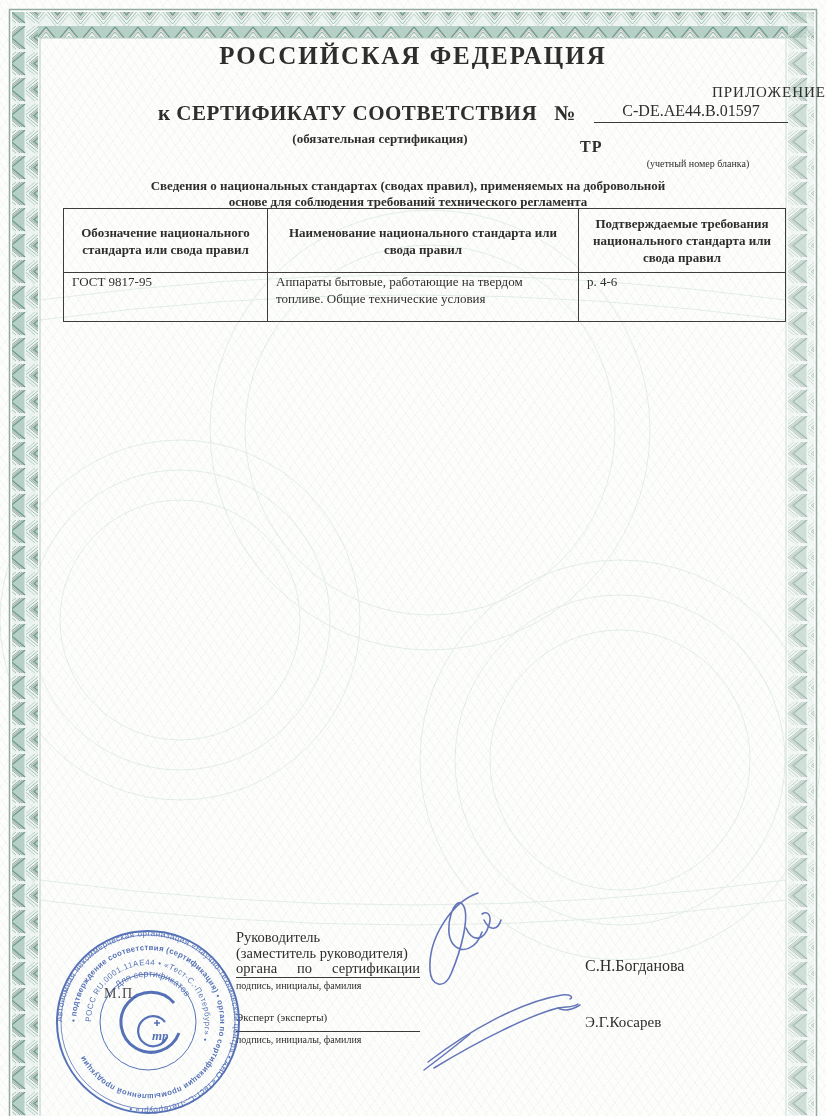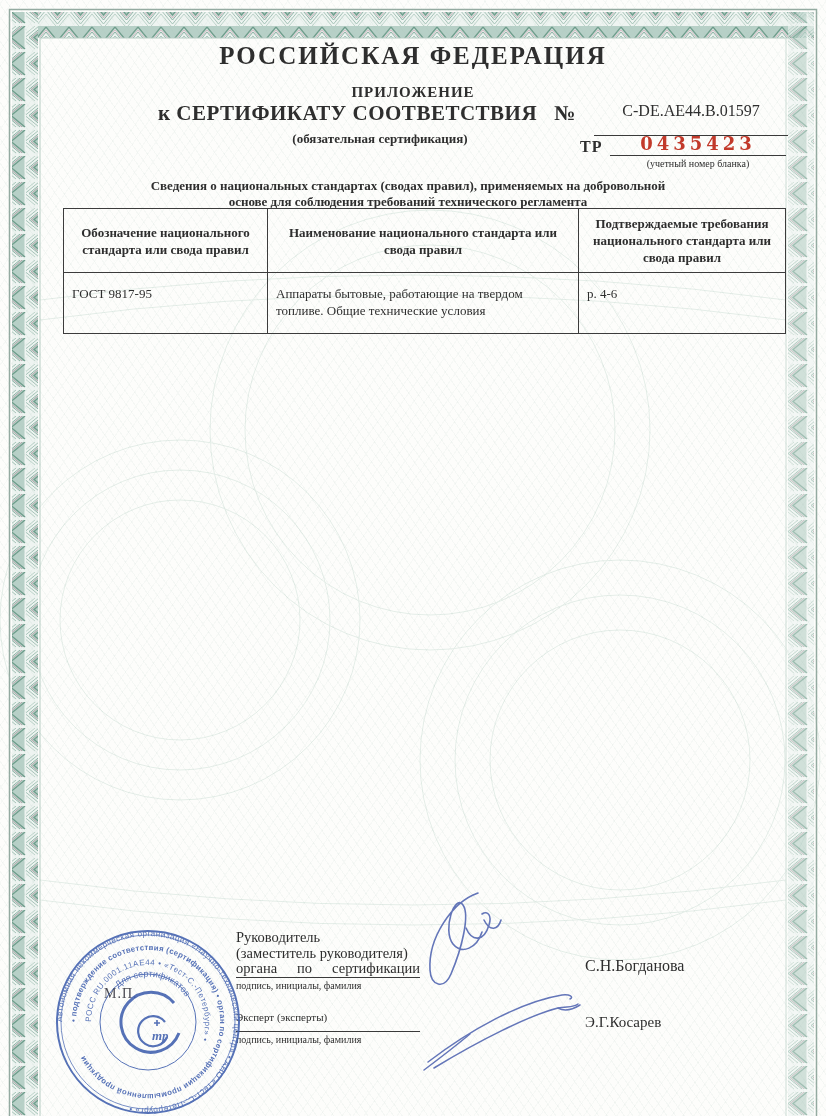--- a/index.html
+++ b/index.html
@@ -13,35 +13,35 @@
   .texture{
     position:absolute;inset:0;pointer-events:none;
     background:
       repeating-linear-gradient(55deg, rgba(170,195,185,.10) 0 1px, transparent 1px 7px),
       repeating-linear-gradient(-55deg, rgba(170,195,185,.08) 0 1px, transparent 1px 9px);
   }
   .border-svg{position:absolute;inset:0;}
   .abs{position:absolute;}
 
   .title-country{left:0;right:0;top:42px;text-align:center;font-size:25px;font-weight:bold;letter-spacing:2px;}
-  .title-attachment{left:0;right:0;top:84px;text-align:center;font-size:15px;font-weight:bold;letter-spacing:1px;}
+  .title-attachment{left:0;right:0;top:84px;text-align:right;font-size:15px;font-weight:normal;letter-spacing:1px;}
   .cert-line{left:158px;top:101px;font-size:21px;font-weight:bold;letter-spacing:.5px;white-space:nowrap;}
-  .cert-number-field{left:594px;top:102px;width:194px;border-bottom:1.5px solid #3a3a3a;text-align:center;font-size:16px;padding-bottom:15px;}
+  .cert-number-field{left:594px;top:102px;width:194px;border-bottom:1.5px solid #3a3a3a;text-align:center;font-size:16px;padding-bottom:2px;}
   .mandatory-note{left:230px;top:131px;width:300px;text-align:center;font-size:13px;font-weight:bold;}
   .tr-label{left:580px;top:138px;font-size:16px;font-weight:bold;letter-spacing:1px;}
   .blank-number-field{left:610px;top:133px;width:176px;border-bottom:1.5px solid #3a3a3a;text-align:center;
      font-size:18px;font-weight:bold;letter-spacing:4px;color:#c23a2b;font-family:"DejaVu Serif",serif;padding-bottom:1px;}
   .blank-caption{left:610px;top:158px;width:176px;text-align:center;font-size:10px;}
 
   .intro{left:0;right:10px;top:178px;text-align:center;font-size:13px;font-weight:bold;line-height:16px;}
 
   .std-table{position:absolute;left:63px;top:208px;width:722px;border-collapse:collapse;table-layout:fixed;font-size:13px;}
   .std-table th,.std-table td{border:1.2px solid #3c3c3c;padding:4px 8px;vertical-align:top;}
   .std-table th{font-weight:bold;text-align:center;vertical-align:middle;line-height:17px;padding:6px 10px;}
-  .std-table td{line-height:17px;padding-top:12px;}
+  .std-table td{line-height:17px;padding-top:0;}
   .col1{width:204px;} .col2{width:311px;} .col3{width:207px;}
   .std-table tr.r1 td{height:44px;} .std-table tr.r2 td{height:28px;}
 
   .sig-role{left:236px;top:930px;width:184px;font-size:14.5px;line-height:15.5px;}
   .sig-role .just{text-align:justify;text-align-last:justify;}
   .sig-line1{left:236px;top:977px;width:184px;border-top:1.2px solid #3a3a3a;}
   .sig-caption1{left:236px;top:980px;font-size:10px;}
   .sig-name1{left:585px;top:957px;font-size:16px;}
   .sig-role2{left:236px;top:1011px;font-size:11px;}
   .sig-line2{left:236px;top:1031px;width:184px;border-top:1.2px solid #3a3a3a;}
@@ -108,21 +108,20 @@
   <div class="abs title-attachment">ПРИЛОЖЕНИЕ</div>
 
   <div class="abs cert-line">
     <span>к СЕРТИФИКАТУ СООТВЕТСТВИЯ</span>&nbsp;&nbsp;
     <span>№</span>
   </div>
   <div class="abs cert-number-field">C-DE.AE44.B.01597</div>
   <div class="abs mandatory-note">(обязательная сертификация)</div>
 
   <div class="abs tr-label">ТР</div>
-  <div class="abs blank-number-field">0435423</div>
   <div class="abs blank-caption">(учетный номер бланка)</div>
 
   <div class="abs intro">
     <div>Сведения о национальных стандартах (сводах правил), применяемых на добровольной</div>
     <div>основе для соблюдения требований технического регламента</div>
   </div>
 
   <table class="std-table">
     <colgroup>
         <col class="col1">

